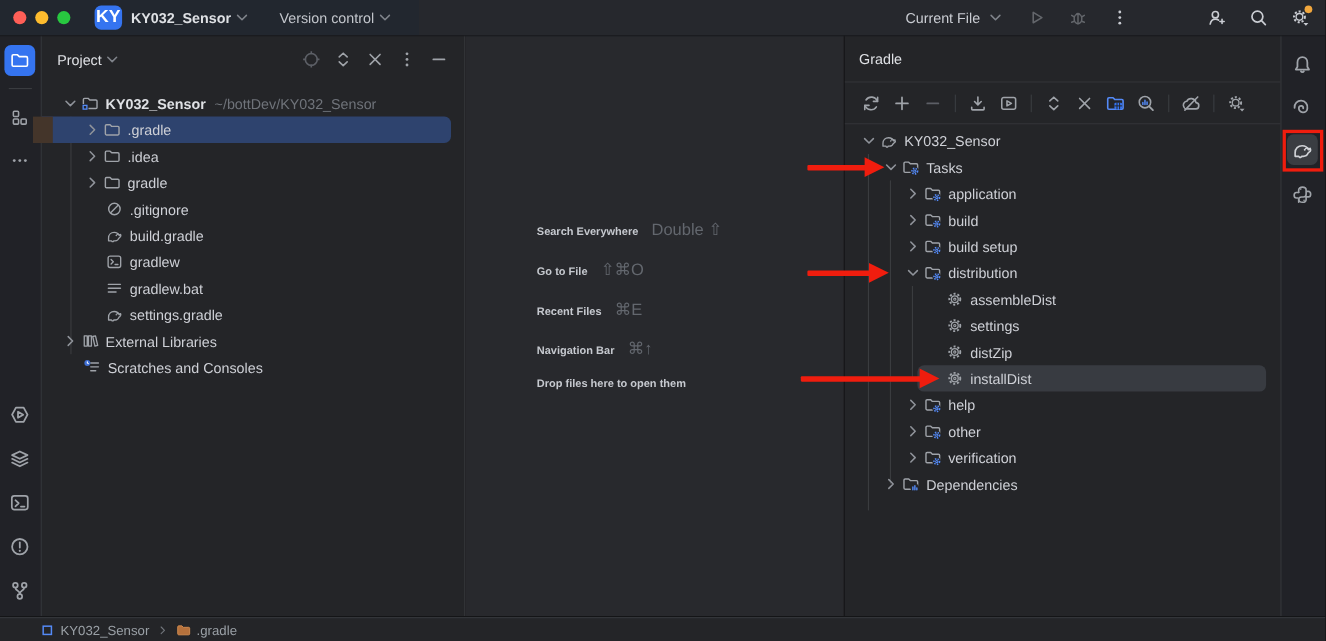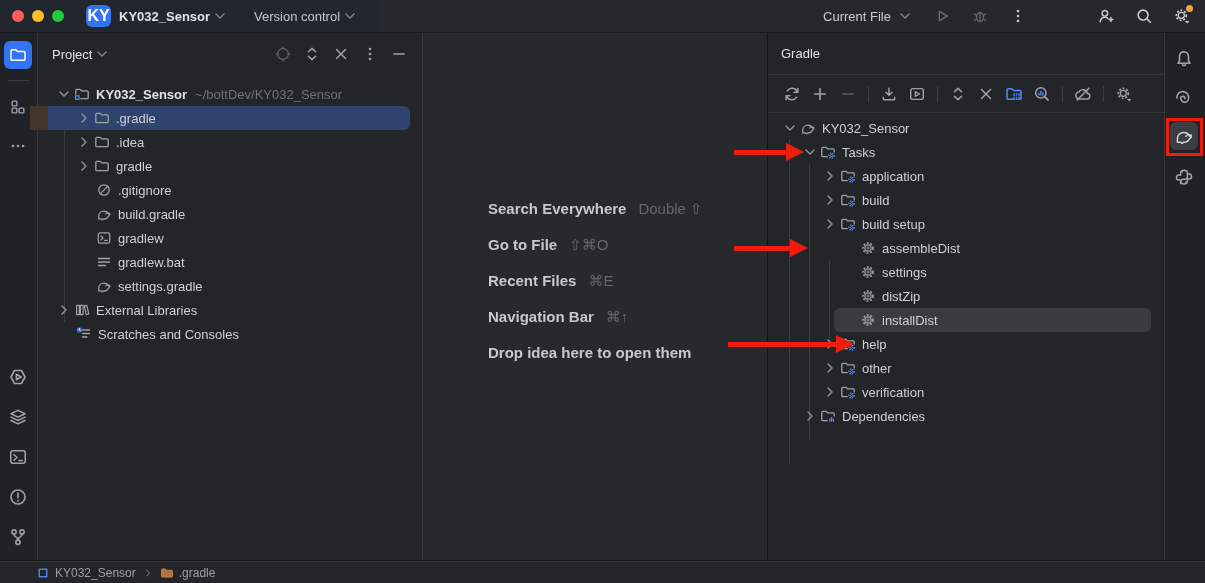--- a/index.html
+++ b/index.html
@@ -45,21 +45,21 @@
   .project-panel{position:absolute;left:38px;top:32px;width:384px;height:528px;background:#242528;
     border-right:1px solid #35373b;}
   .panel-head{display:flex;align-items:center;height:44px;padding:0 14px 0 14px;}
   .panel-title{font-size:13px;font-weight:400;color:#dfe1e5;}
   .ph-icons{margin-left:auto;display:flex;align-items:center;gap:11px;color:#9fa3a9;}
   .ph-icons .dim{color:#5c5f66;}
 
   .editor{position:absolute;left:423px;top:32px;width:344px;height:528px;background:#28292d;}
   .shortcuts{position:absolute;left:65px;top:168px;}
   .sc-row{height:22px;margin-bottom:14px;display:flex;align-items:baseline;white-space:nowrap;}
-  .sc-label{font-size:15px;font-weight:600;color:#c6c9cf;}
+  .sc-label{font-size:10px;font-weight:600;color:#c6c9cf;}
   .sc-keys{font-size:15px;color:#63676e;margin-left:12px;}
 
   .gradle-panel{position:absolute;left:768px;top:32px;width:397px;height:528px;background:#242528;
     border-right:1px solid #35373b;}
   .gp-head{height:42px;display:flex;align-items:center;padding-left:13px;border-bottom:1px solid #323438;}
   .gp-toolbar{height:37px;display:flex;align-items:center;padding-left:10px;border-bottom:1px solid #323438;color:#9fa3a9;}
   .gp-toolbar .tbi{margin:0 5px;}
   .gp-toolbar .dim{color:#5c5f66;}
   .sep{width:1px;height:16px;background:#3a3d41;margin:0 6px;}
 
@@ -530,21 +530,21 @@
       </div>
       <div class="sc-row">
         <span class="sc-label">Recent Files</span>
         <span class="sc-keys">⌘E</span>
       </div>
       <div class="sc-row">
         <span class="sc-label">Navigation Bar</span>
         <span class="sc-keys">⌘↑</span>
       </div>
       <div class="sc-row">
-        <span class="sc-label">Drop idea here to open them</span>
+        <span class="sc-label">Drop files here to open them</span>
       </div>
     </div>
   </div>
 
   <div class="gradle-panel">
     <div class="gp-head">
       <span class="panel-title">Gradle</span>
     </div>
     <div class="gp-toolbar">
       <svg class="i18 tbi">
@@ -627,20 +627,29 @@
         <span>build</span>
       </div>
       <div class="row" style="padding-left:54px">
         <svg class="i16 chev">
             <use href="#i-chev-r"></use>
           </svg>
         <svg class="i16 ic">
             <use href="#i-folder-task"></use>
           </svg>
         <span>build setup</span>
+      </div>
+      <div class="row" style="padding-left:54px">
+        <svg class="i16 chev">
+            <use href="#i-chev-d"></use>
+          </svg>
+        <svg class="i16 ic">
+            <use href="#i-folder-task"></use>
+          </svg>
+        <span>distribution</span>
       </div>
       <div class="row" style="padding-left:92px">
         <svg class="i16 ic">
             <use href="#i-gear"></use>
           </svg>
         <span>assembleDist</span>
       </div>
       <div class="row" style="padding-left:92px">
         <svg class="i16 ic">
             <use href="#i-gear"></use>

